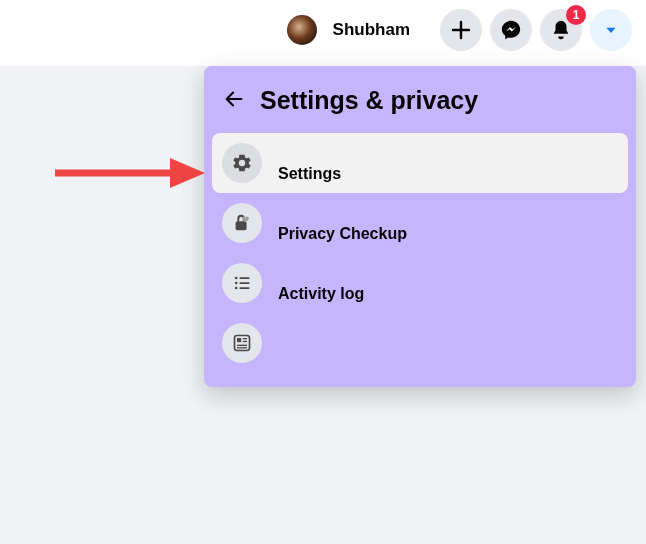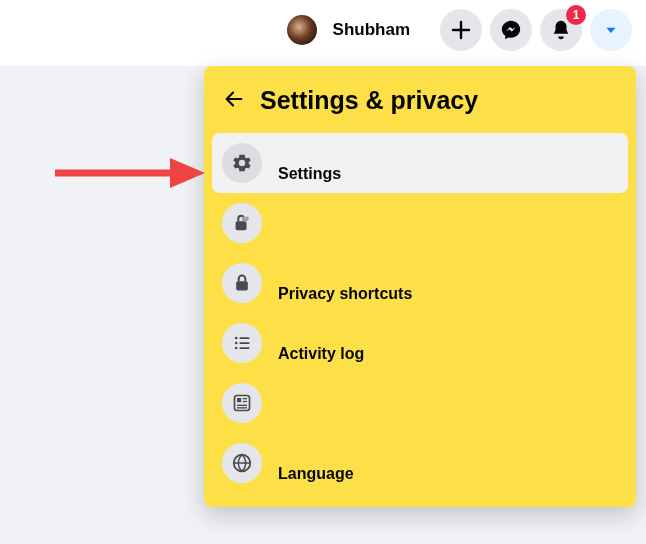--- a/index.html
+++ b/index.html
@@ -75,21 +75,21 @@
     top: 66px;
     width: 100%;
     height: 478px;
     background: #f0f2f5;
   }
   .dropdown {
     position: absolute;
     right: 10px;
     top: 66px;
     width: 432px;
-    background: #fde047;
+    background: #c4b5fd;
     border-radius: 8px;
     box-shadow: 0 8px 24px rgba(0,0,0,0.2);
     padding: 10px 8px 14px 8px;
   }
   .dd-header {
     display: flex;
     align-items: center;
     gap: 14px;
     padding: 10px 10px 18px 10px;
   }
@@ -203,31 +203,23 @@
   </div>
 
   <div class="menu-item">
     <div class="mi-icon">
       <svg width="22" height="22" viewBox="0 0 24 24">
           <rect x="5" y="10" width="12" height="10" rx="2" fill="#4a4a4a"></rect>
           <path d="M8 10V7a3 3 0 0 1 6 0v3" stroke="#4a4a4a" stroke-width="2.2" fill="none"></path>
           <path fill="#a0a0a0" d="M17.5 5c-.8 0-1.5.5-1.8 1.2C15.4 5.5 14.7 5 13.9 5c-1.1 0-2 .9-2 2 0 1.6 2.4 3.2 3.8 4.2 1.4-1 3.8-2.6 3.8-4.2 0-1.1-.9-2-2-2z"></path>
         </svg>
     </div>
-  </div>
-
-  <div class="menu-item">
-    <div class="mi-icon">
-      <svg width="20" height="20" viewBox="0 0 24 24">
-          <rect x="5" y="10" width="14" height="11" rx="2" fill="#4a4a4a"></rect>
-          <path d="M8 10V7a4 4 0 0 1 8 0v3" stroke="#4a4a4a" stroke-width="2.4" fill="none"></path>
-        </svg>
-    </div>
-    <div class="mi-label">Privacy shortcuts</div>
-  </div>
+    <div class="mi-label">Privacy Checkup</div>
+  </div>
+
 
   <div class="menu-item">
     <div class="mi-icon">
       <svg width="20" height="20" viewBox="0 0 24 24">
           <circle cx="5" cy="6" r="1.6" fill="#4a4a4a"></circle>
           <circle cx="5" cy="12" r="1.6" fill="#4a4a4a"></circle>
           <circle cx="5" cy="18" r="1.6" fill="#4a4a4a"></circle>
           <rect x="9" y="5" width="12" height="2.2" rx="1" fill="#4a4a4a"></rect>
           <rect x="9" y="11" width="12" height="2.2" rx="1" fill="#4a4a4a"></rect>
           <rect x="9" y="17" width="12" height="2.2" rx="1" fill="#4a4a4a"></rect>
@@ -242,27 +234,18 @@
           <rect x="3" y="3" width="18" height="18" rx="3" fill="none" stroke="#4a4a4a" stroke-width="2"></rect>
           <rect x="6" y="6" width="5" height="5" fill="#4a4a4a"></rect>
           <rect x="13" y="6" width="5" height="1.6" fill="#4a4a4a"></rect>
           <rect x="13" y="9.4" width="5" height="1.6" fill="#4a4a4a"></rect>
           <rect x="6" y="14" width="12" height="1.6" fill="#4a4a4a"></rect>
           <rect x="6" y="17" width="12" height="1.6" fill="#4a4a4a"></rect>
         </svg>
     </div>
   </div>
 
-  <div class="menu-item">
-    <div class="mi-icon">
-      <svg width="22" height="22" viewBox="0 0 24 24">
-          <circle cx="12" cy="12" r="9" fill="none" stroke="#4a4a4a" stroke-width="2"></circle>
-          <path d="M3 12h18M12 3c2.5 2.5 4 5.5 4 9s-1.5 6.5-4 9c-2.5-2.5-4-5.5-4-9s1.5-6.5 4-9z" fill="none" stroke="#4a4a4a" stroke-width="1.6"></path>
-        </svg>
-    </div>
-    <div class="mi-label">Language</div>
-  </div>
 </div>
 
 <svg class="arrow-annot" viewBox="0 0 158 50">
   <line x1="5" y1="25" x2="125" y2="25" stroke="#ef4444" stroke-width="7"></line>
   <polygon points="120,10 155,25 120,40" fill="#ef4444"></polygon>
 </svg>
 
 </body></html>

